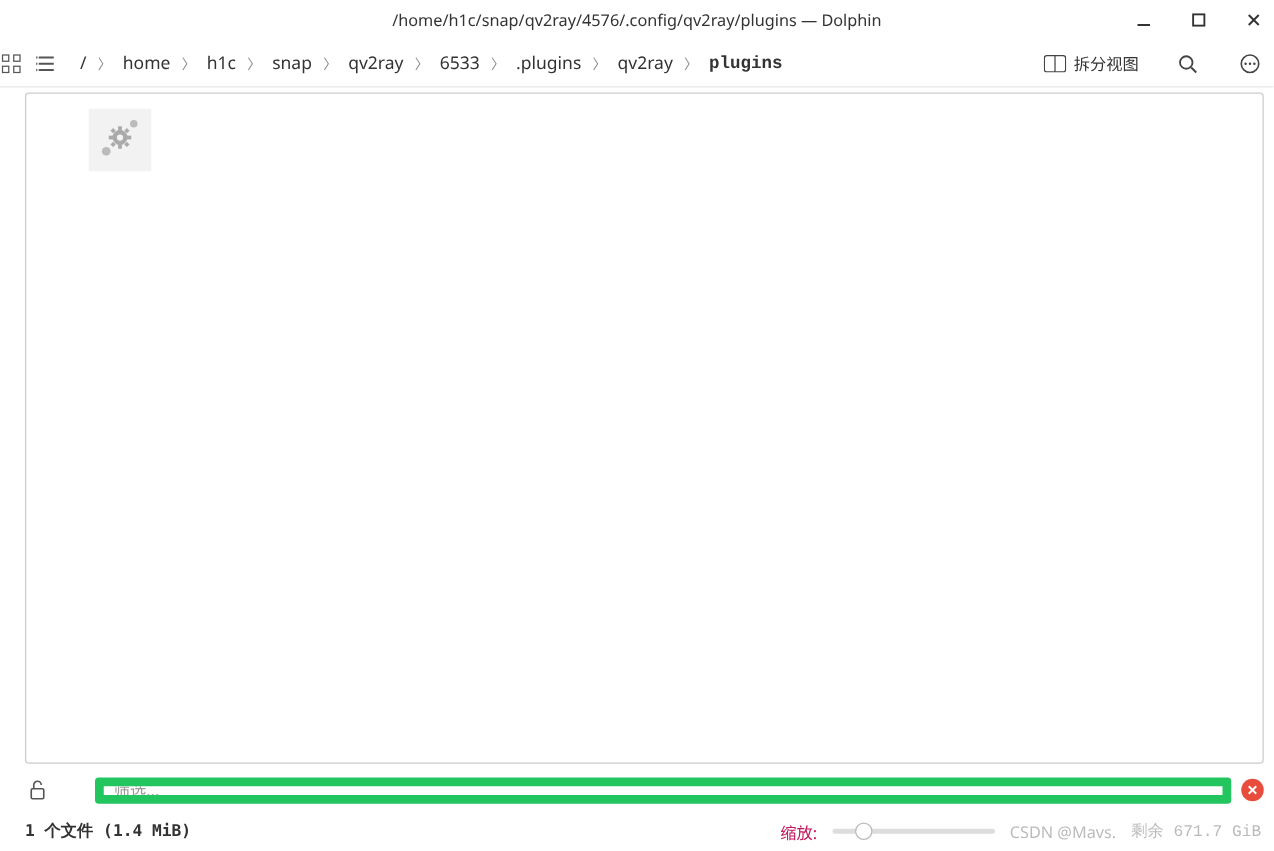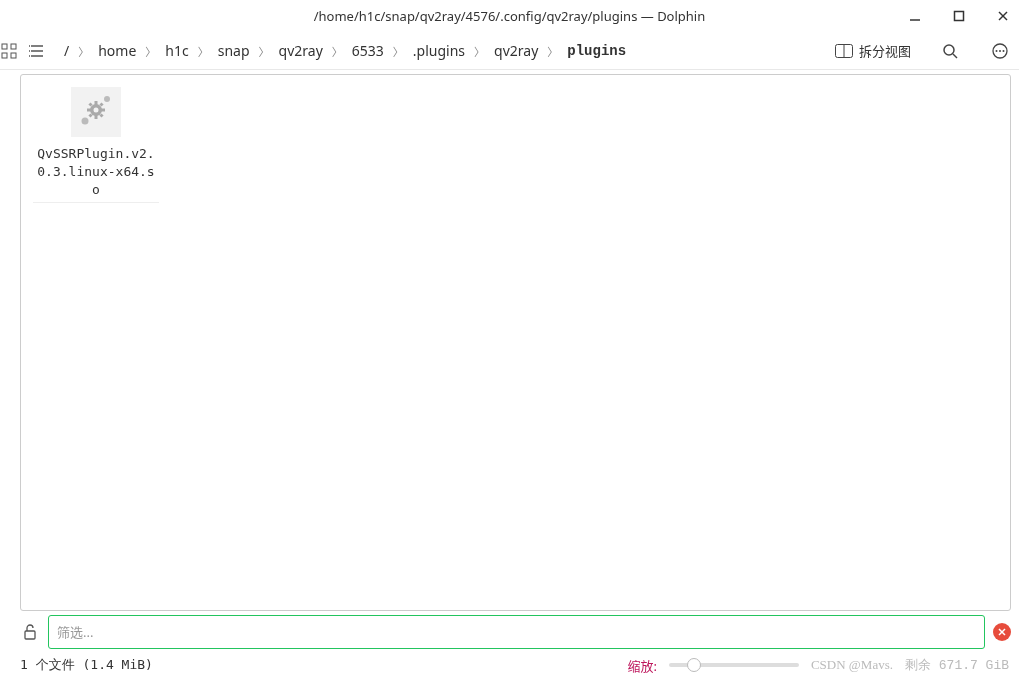--- a/index.html
+++ b/index.html
@@ -146,26 +146,27 @@
     .lock-icon {
       width: 20px;
       height: 20px;
       display: flex;
       align-items: center;
       justify-content: center;
       color: #555;
     }
     .filter-input {
       flex: 1;
-      height: 34px;
-      border: 1px solid #22c55e;
+      height: 21px;
+      border: 7px solid #22c55e;
       border-radius: 3px;
       padding: 0 8px;
       font-size: 13px;
       outline: none;
+      margin-left: 28px;
     }
     .filter-input::placeholder {
       color: #999;
     }
     .close-filter {
       width: 18px;
       height: 18px;
       border-radius: 50%;
       background: #e74c3c;
       color: #fff;
@@ -181,20 +182,21 @@
       display: flex;
       align-items: center;
       padding: 0 10px 0 20px;
       font-size: 13px;
       color: #333;
       gap: 12px;
     }
     .status-left {
       flex: 1;
       font-family: monospace;
+      font-weight: bold;
     }
     .zoom-label {
       color: #be185d;
     }
     .zoom-slider {
       width: 130px;
       height: 4px;
       background: #ddd;
       border-radius: 2px;
       position: relative;
@@ -206,21 +208,20 @@
       height: 14px;
       background: #fff;
       border: 1px solid #bbb;
       border-radius: 50%;
       top: -5px;
       left: 18px;
     }
     .watermark {
       color: #bbb;
       font-size: 13px;
-      font-family: Liberation Serif, serif;
     }
     svg { display: block; }
   </style>
 </head>
 <body>
 
 <div class="titlebar">
   <span>/home/h1c/snap/qv2ray/4576/.config/qv2ray/plugins — Dolphin</span>
   <div class="window-controls">
     <div class="win-btn">
@@ -320,21 +321,20 @@
           <rect x="24" y="15.5" width="4" height="3" fill="#aaa"></rect>
           <rect x="12" y="10" width="3" height="3" fill="#aaa" transform="rotate(45 13.5 11.5)"></rect>
           <rect x="23" y="10" width="3" height="3" fill="#aaa" transform="rotate(45 24.5 11.5)"></rect>
           <rect x="12" y="21" width="3" height="3" fill="#aaa" transform="rotate(45 13.5 22.5)"></rect>
           <rect x="23" y="21" width="3" height="3" fill="#aaa" transform="rotate(45 24.5 22.5)"></rect>
           <circle cx="8" cy="28" r="3.5" fill="#bbb"></circle>
           <circle cx="30" cy="6" r="3" fill="#bbb"></circle>
         </g>
       </svg>
     </div>
-    <div class="file-label">QvSSRPlugin.v2.0.3.linux-x64.so</div>
   </div>
 </div>
 
 <div class="filter-bar">
   <div class="lock-icon">
     <svg width="14" height="16" viewBox="0 0 14 16">
         <rect x="2" y="7" width="10" height="8" rx="1" fill="none" stroke="#555" stroke-width="1.3"></rect>
         <path d="M4 7 V4 a3 3 0 0 1 6 0" fill="none" stroke="#555" stroke-width="1.3"></path>
       </svg>
   </div>

